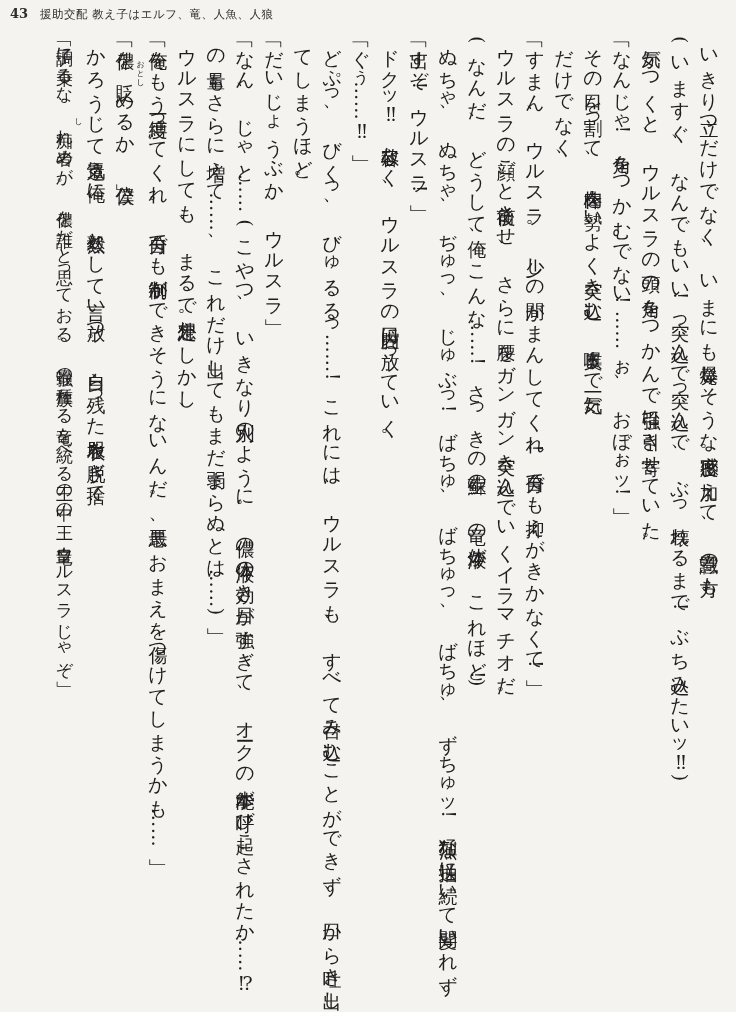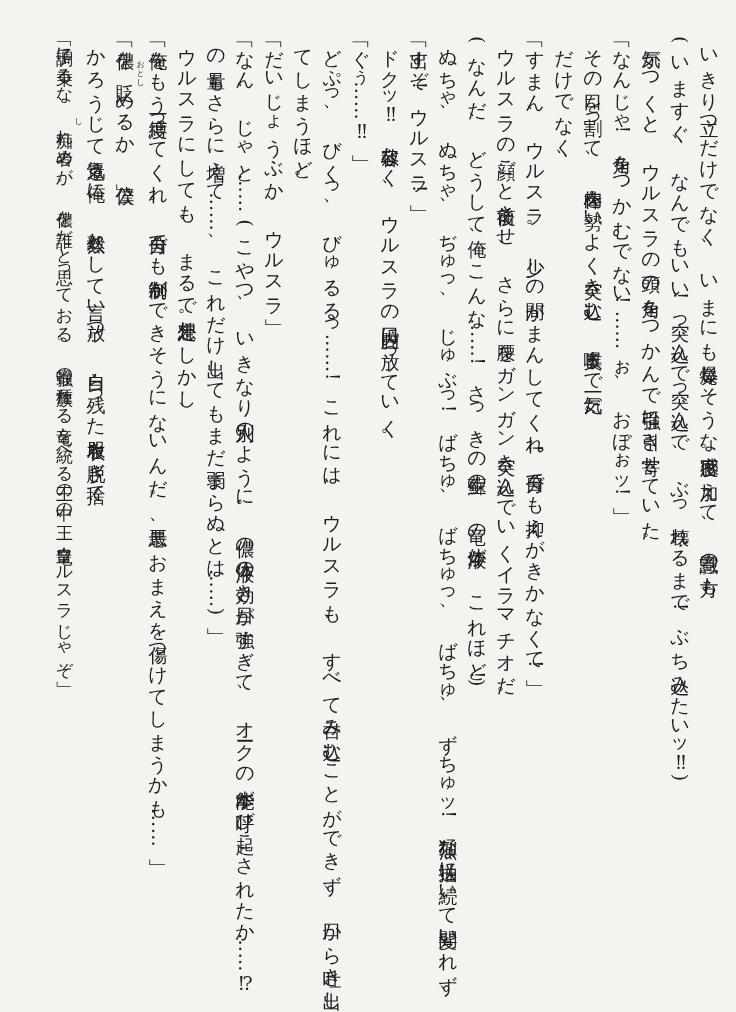--- a/index.html
+++ b/index.html
@@ -58,20 +58,24 @@
   ruby rt {
     font-size: 8px;
     letter-spacing: 0;
     color: #1e1e1e;
   }
 </style>
 </head>
 <body>
 
 <div class="page">
+  <div class="header">
+    <span class="page-number">43</span>
+    <span class="book-title">援助交配 教え子はエルフ、竜、人魚、人狼</span>
+  </div>
   <div class="body-text" id="body-text">
       <p>いきり立つだけでなく、 いまにも爆発しそうな密度感。 加えて、 意識の方も、</p>
       <p>(いますぐ、 なんでもいい! 突っ込んで突っ込んで、 ぶっ壊れるまで! ぶち込みたいッ‼)</p>
       <p>気がつくと、 ウルスラの頭の角をつかんで強引に引き寄せていた。</p>
       <p>「なんじゃ! 角をつかむでない! ……ぉ、 おぼぉッ!」</p>
       <p>その口を割って、 肉棒を勢いよく突き込む。 喉奥まで一気だ。</p>
       <p>だけでなく、</p>
       <p>「すまん、 ウルスラ。 少しの間がまんしてくれ! 自分でも抑えがきかなくて!」</p>
       <p>ウルスラの顔ごと前後させ、 さらに腰をガンガン突き込んでいくイラマチオだ。</p>
       <p>(なんだ、 どうして俺、 こんな……! さっきの蘇生の、 竜の体液が、 これほど!)</p>

